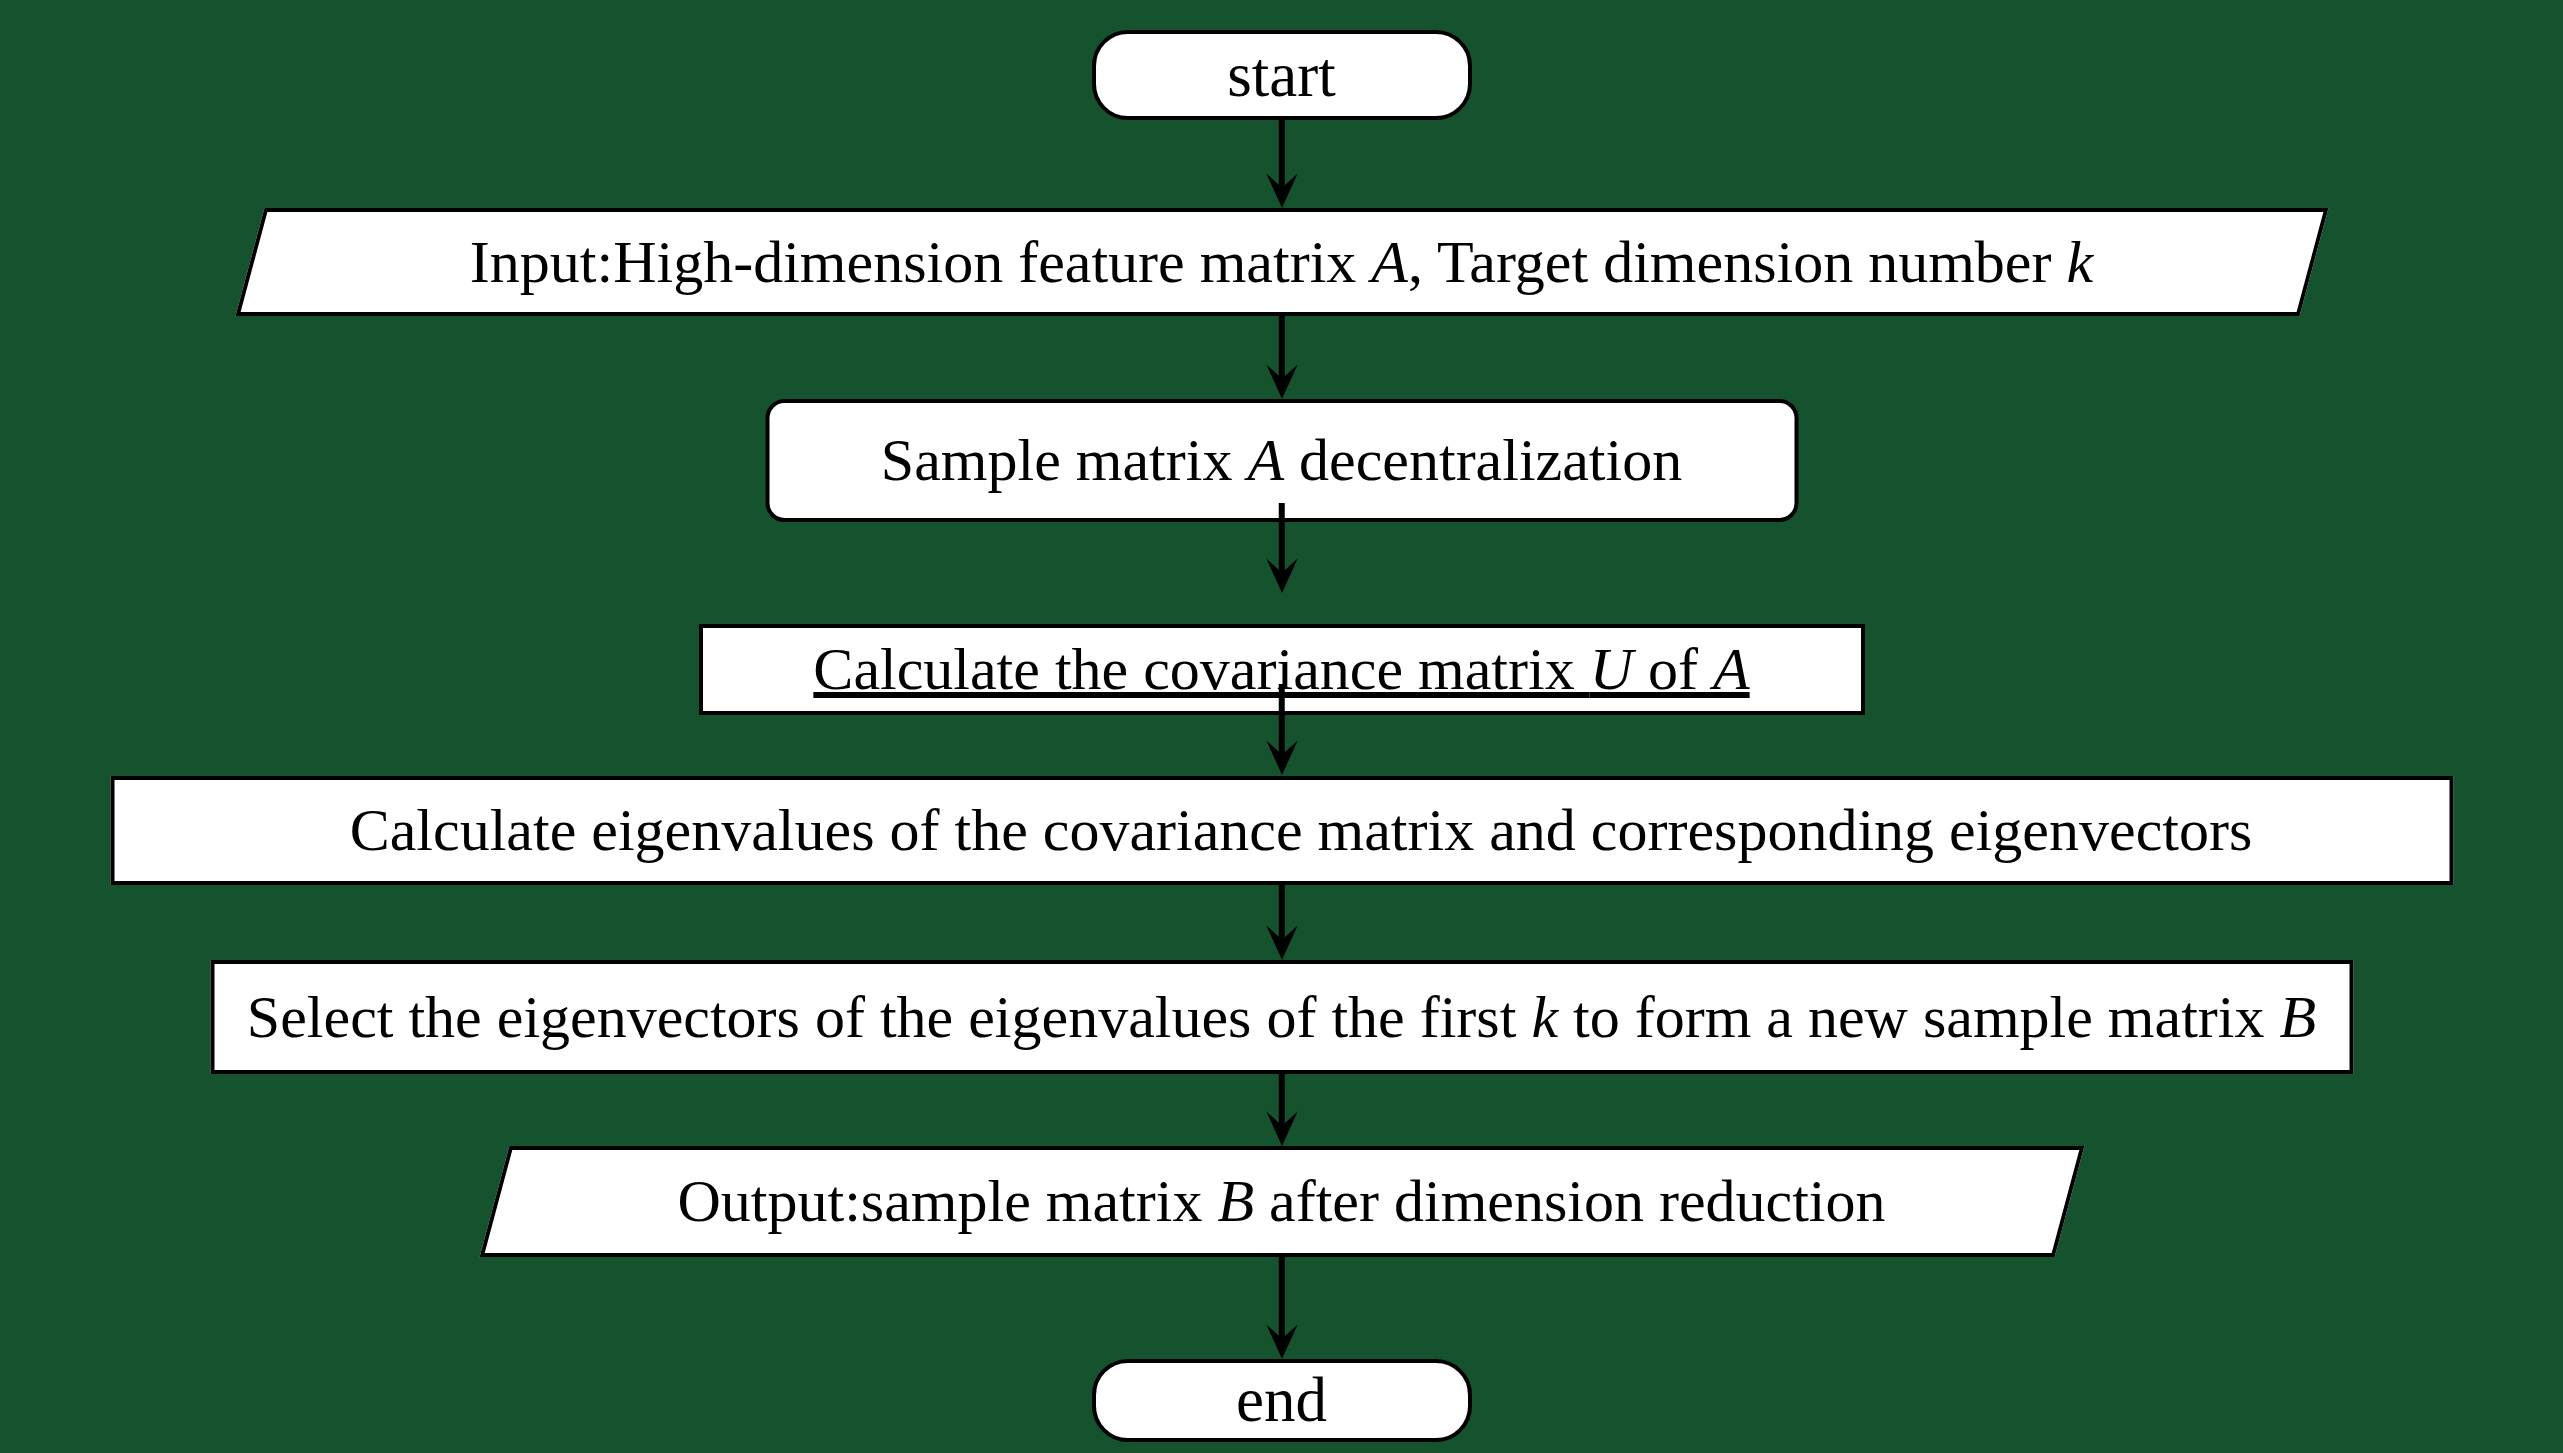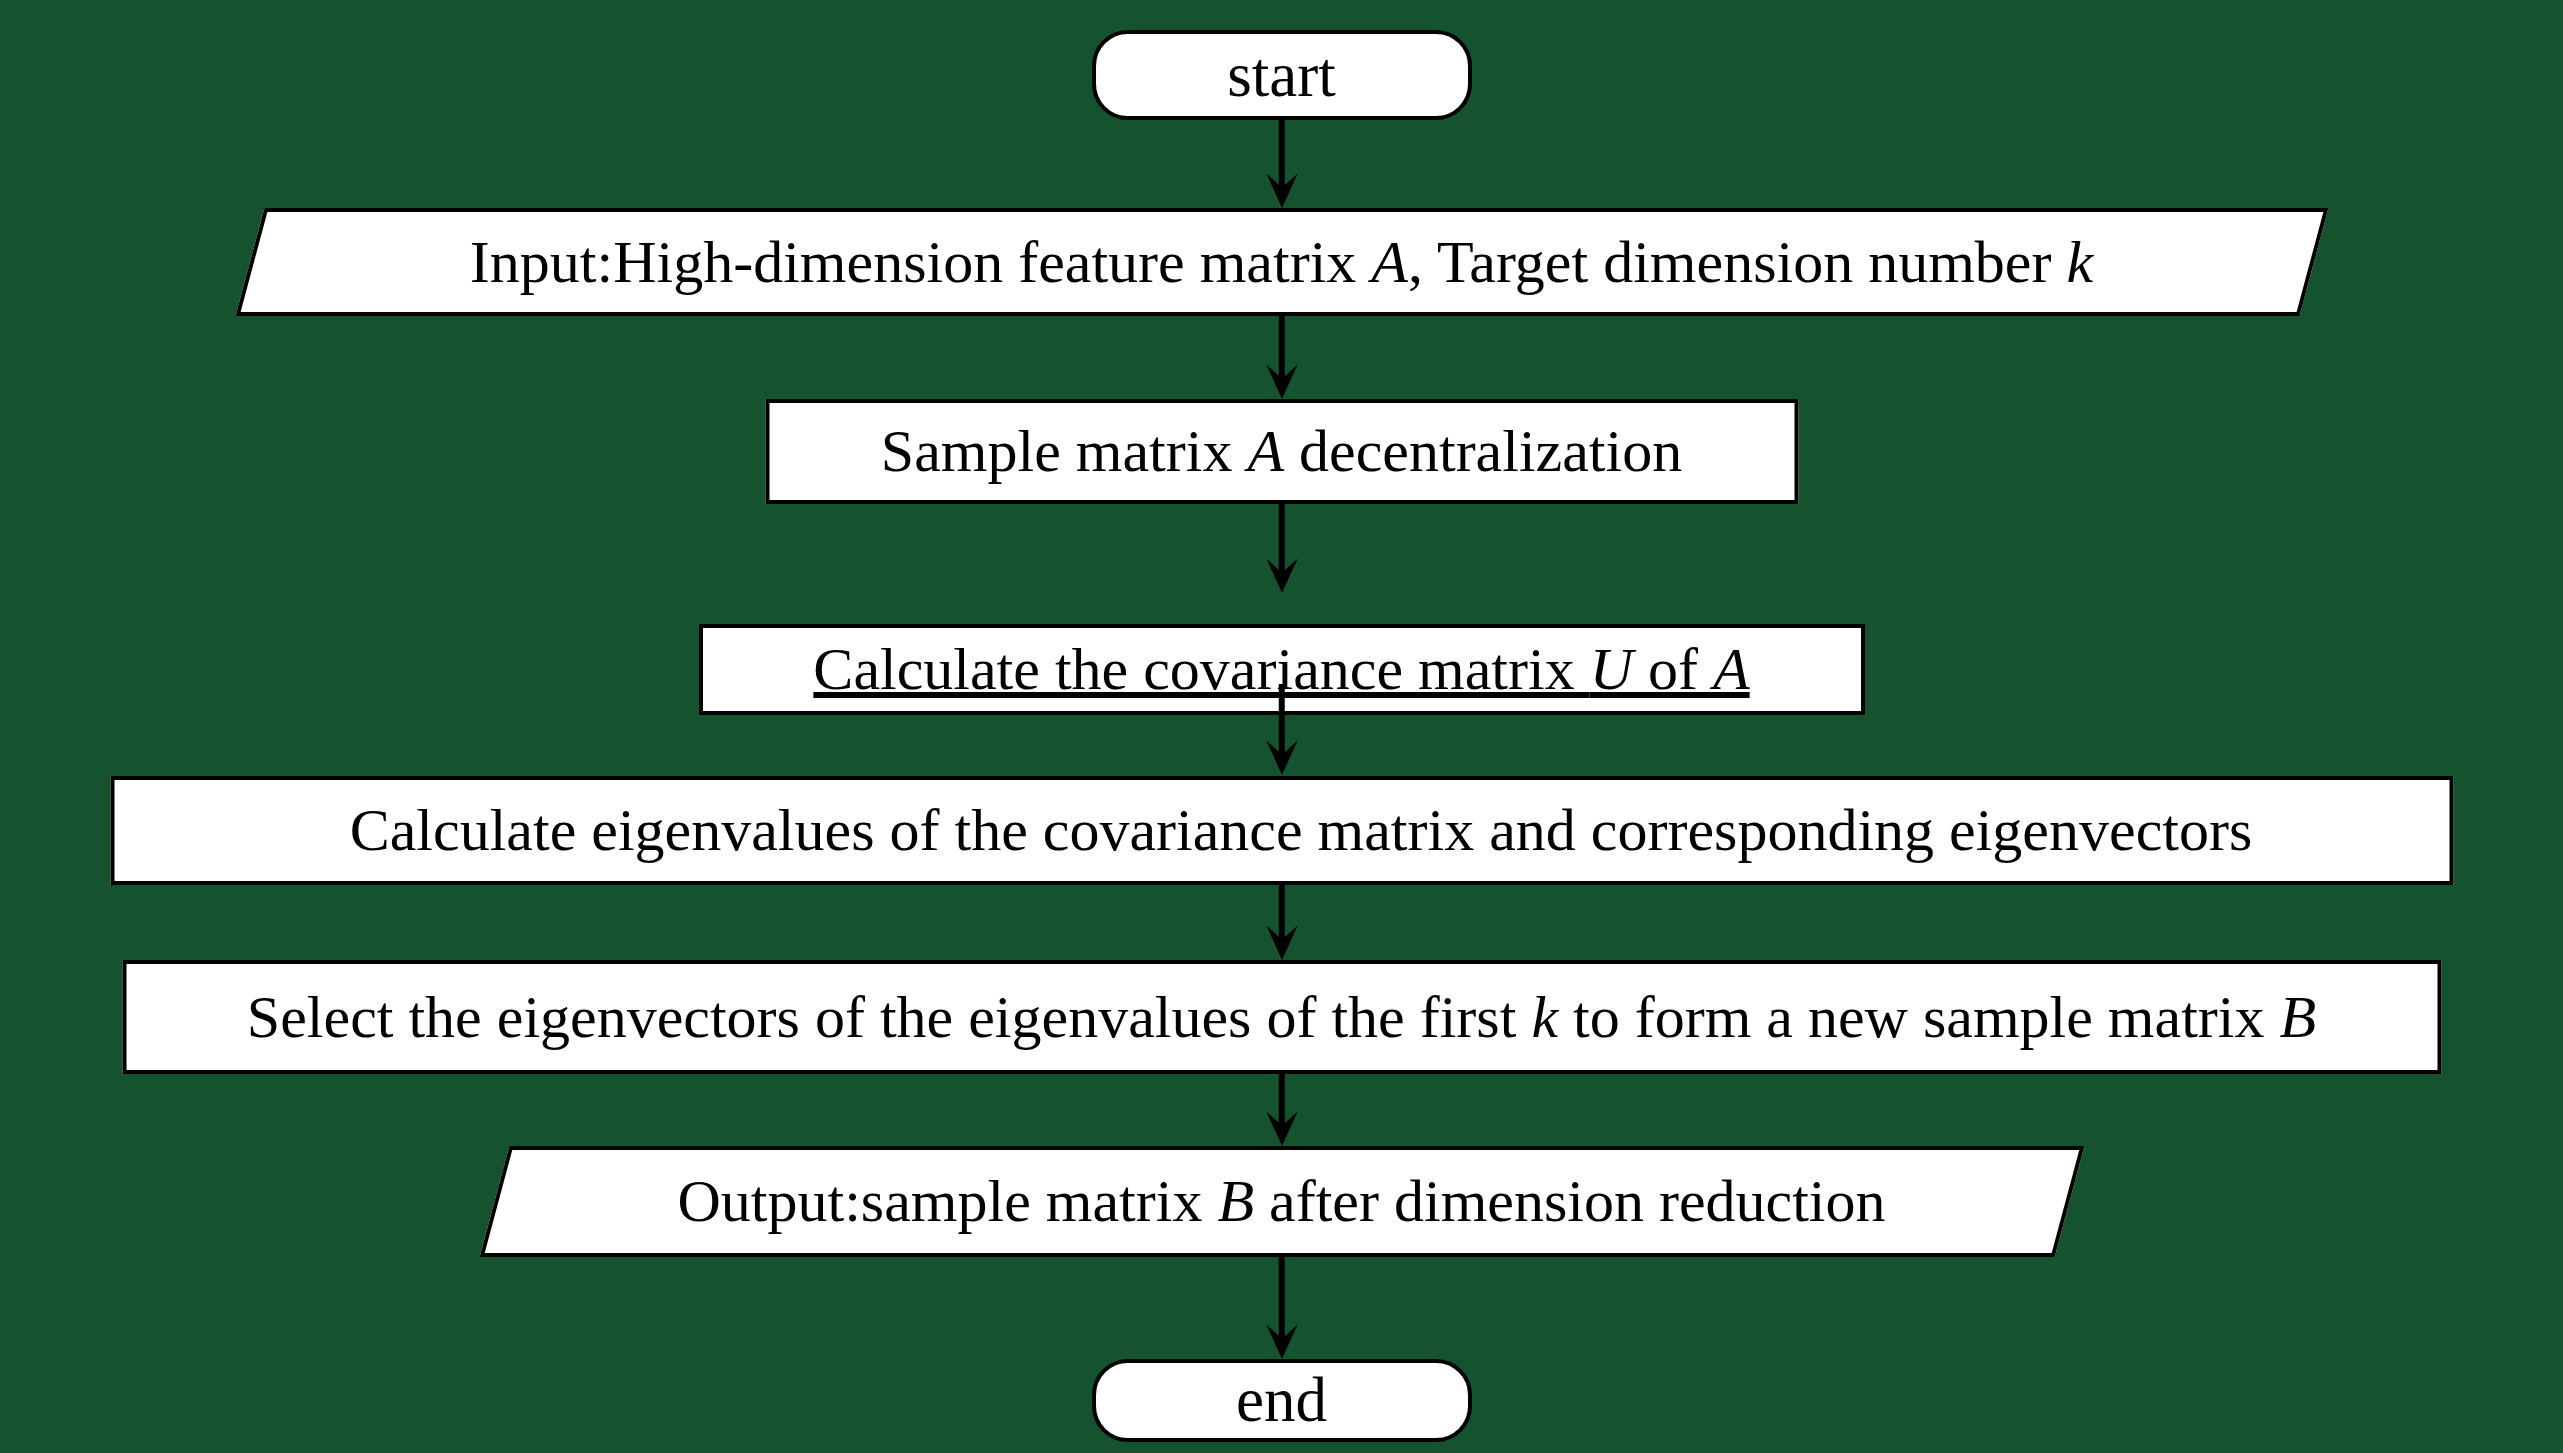--- a/index.html
+++ b/index.html
@@ -34,24 +34,24 @@
   .unskew {
     display: inline-block;
     transform: skewX(15deg);
     transform-origin: center;
   }
   .it { font-style: italic; }
 
   
   .n-start  { top: 30px;   width: 380px;  height: 90px; }
   .n-input  { top: 208px;  width: 2064px; height: 108px; }
-  .n-rect1  { top: 399px;  width: 1033px; height: 105px; }
+  .n-rect1  { top: 399px;  width: 1033px; height: 123px; border-radius: 19px; }
   .n-rect2  { top: 624px;  width: 1166px; height: 91px; text-decoration: underline; }
   .n-rect3  { top: 776px;  width: 2343px; height: 109px; padding-left: 39px; }
-  .n-rect4  { top: 960px; width: 2319px; height: 114px; text-align: right; }
+  .n-rect4  { top: 960px; width: 2143px; height: 114px; text-align: right; }
   .n-output { top: 1146px; width: 1575px; height: 111px; }
   .n-end    { top: 1359px; width: 380px;  height: 83px; }
 
   
   .arrow {
     position: absolute;
     left: 50%;
     transform: translateX(-50%);
     width: 35px;
   }

